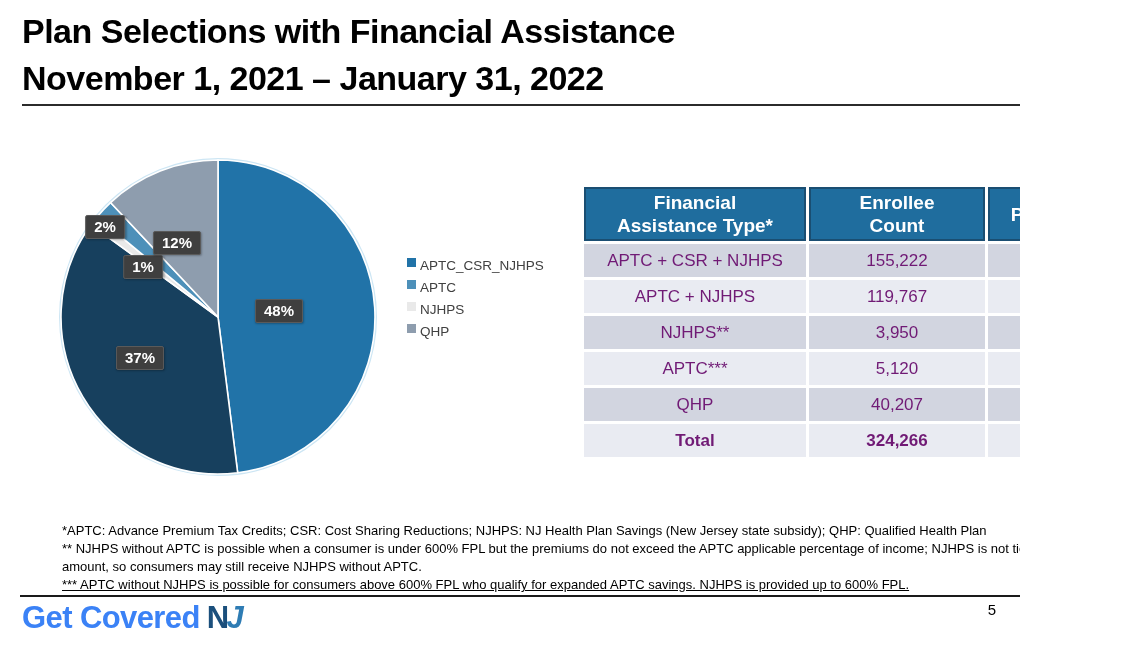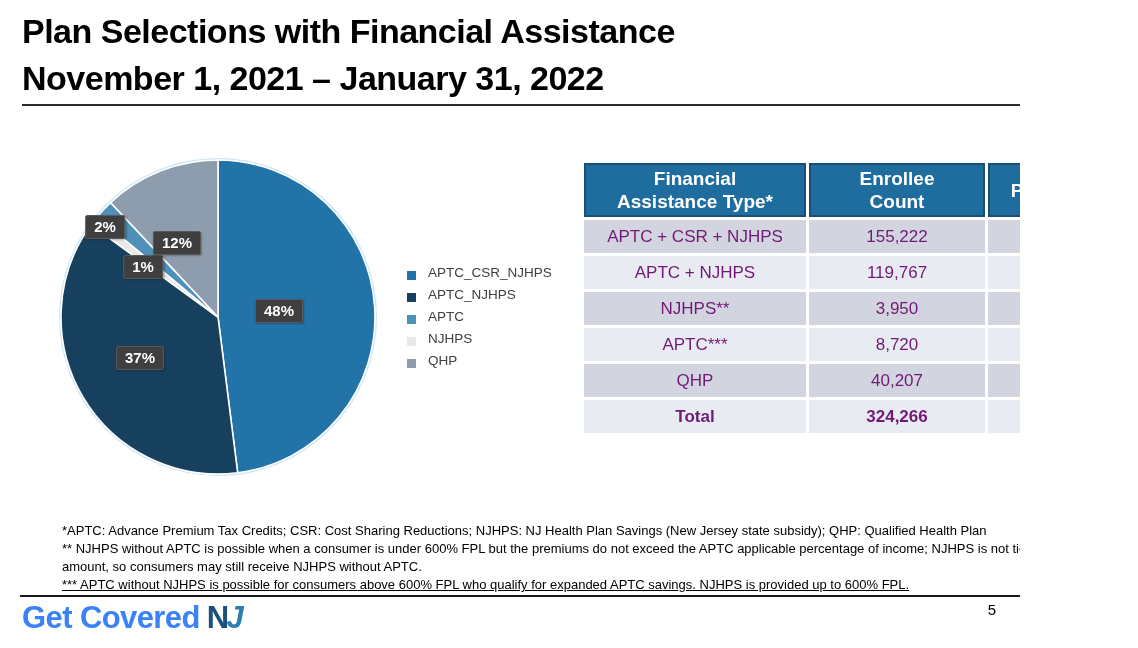--- a/index.html
+++ b/index.html
@@ -70,39 +70,38 @@
   
   .legend {
     position: absolute;
     left: 407px;
     top: 258px;
     font-size: 13.5px;
     color: #404040;
   }
   .legend-item {
     display: flex;
-    align-items: flex-end;
+    align-items: flex-start;
     height: 22px;
     white-space: nowrap;
-    gap: 8px;
   }
   .legend-swatch {
     display: inline-block;
     width: 9px;
     height: 9px;
     margin-right: 4px;
     background: #999;
     flex: none;
   }
 
   
   .table-wrap {
     position: absolute;
     left: 581px;
-    top: 160px;
+    top: 184px;
   }
   table.fa-table {
     border-collapse: separate;
     border-spacing: 3px;
     table-layout: fixed;
     width: 558px;
   }
   .fa-table th {
     background: #1f6d9e;
     border: 2px solid #1a4e72;
@@ -198,24 +197,20 @@
     <div class="pie-label lbl3">2%</div>
     <div class="pie-label lbl4">12%</div>
   </div>
 
   <div class="legend">
     <div class="legend-item">
       <span class="legend-swatch" style="background: rgb(33, 115, 168);"></span>
       <span>APTC_CSR_NJHPS</span>
     </div>
     <div class="legend-item">
-      <span class="legend-swatch" style="background: rgb(23, 64, 94);"></span>
-      <span>APTC_NJHPS</span>
-    </div>
-    <div class="legend-item">
       <span class="legend-swatch" style="background: rgb(77, 144, 185);"></span>
       <span>APTC</span>
     </div>
     <div class="legend-item">
       <span class="legend-swatch" style="background: rgb(233, 233, 233);"></span>
       <span>NJHPS</span>
     </div>
     <div class="legend-item">
       <span class="legend-swatch" style="background: rgb(142, 157, 174);"></span>
       <span>QHP</span>
@@ -249,21 +244,21 @@
           <td>119,767</td>
           <td>37%</td>
         </tr>
         <tr>
           <td>NJHPS**</td>
           <td>3,950</td>
           <td>1%</td>
         </tr>
         <tr>
           <td>APTC***</td>
-          <td>8,720</td>
+          <td>5,120</td>
           <td>2%</td>
         </tr>
         <tr>
           <td>QHP</td>
           <td>40,207</td>
           <td>12%</td>
         </tr>
         <tr class="total-row">
           <td>Total</td>
           <td>324,266</td>

